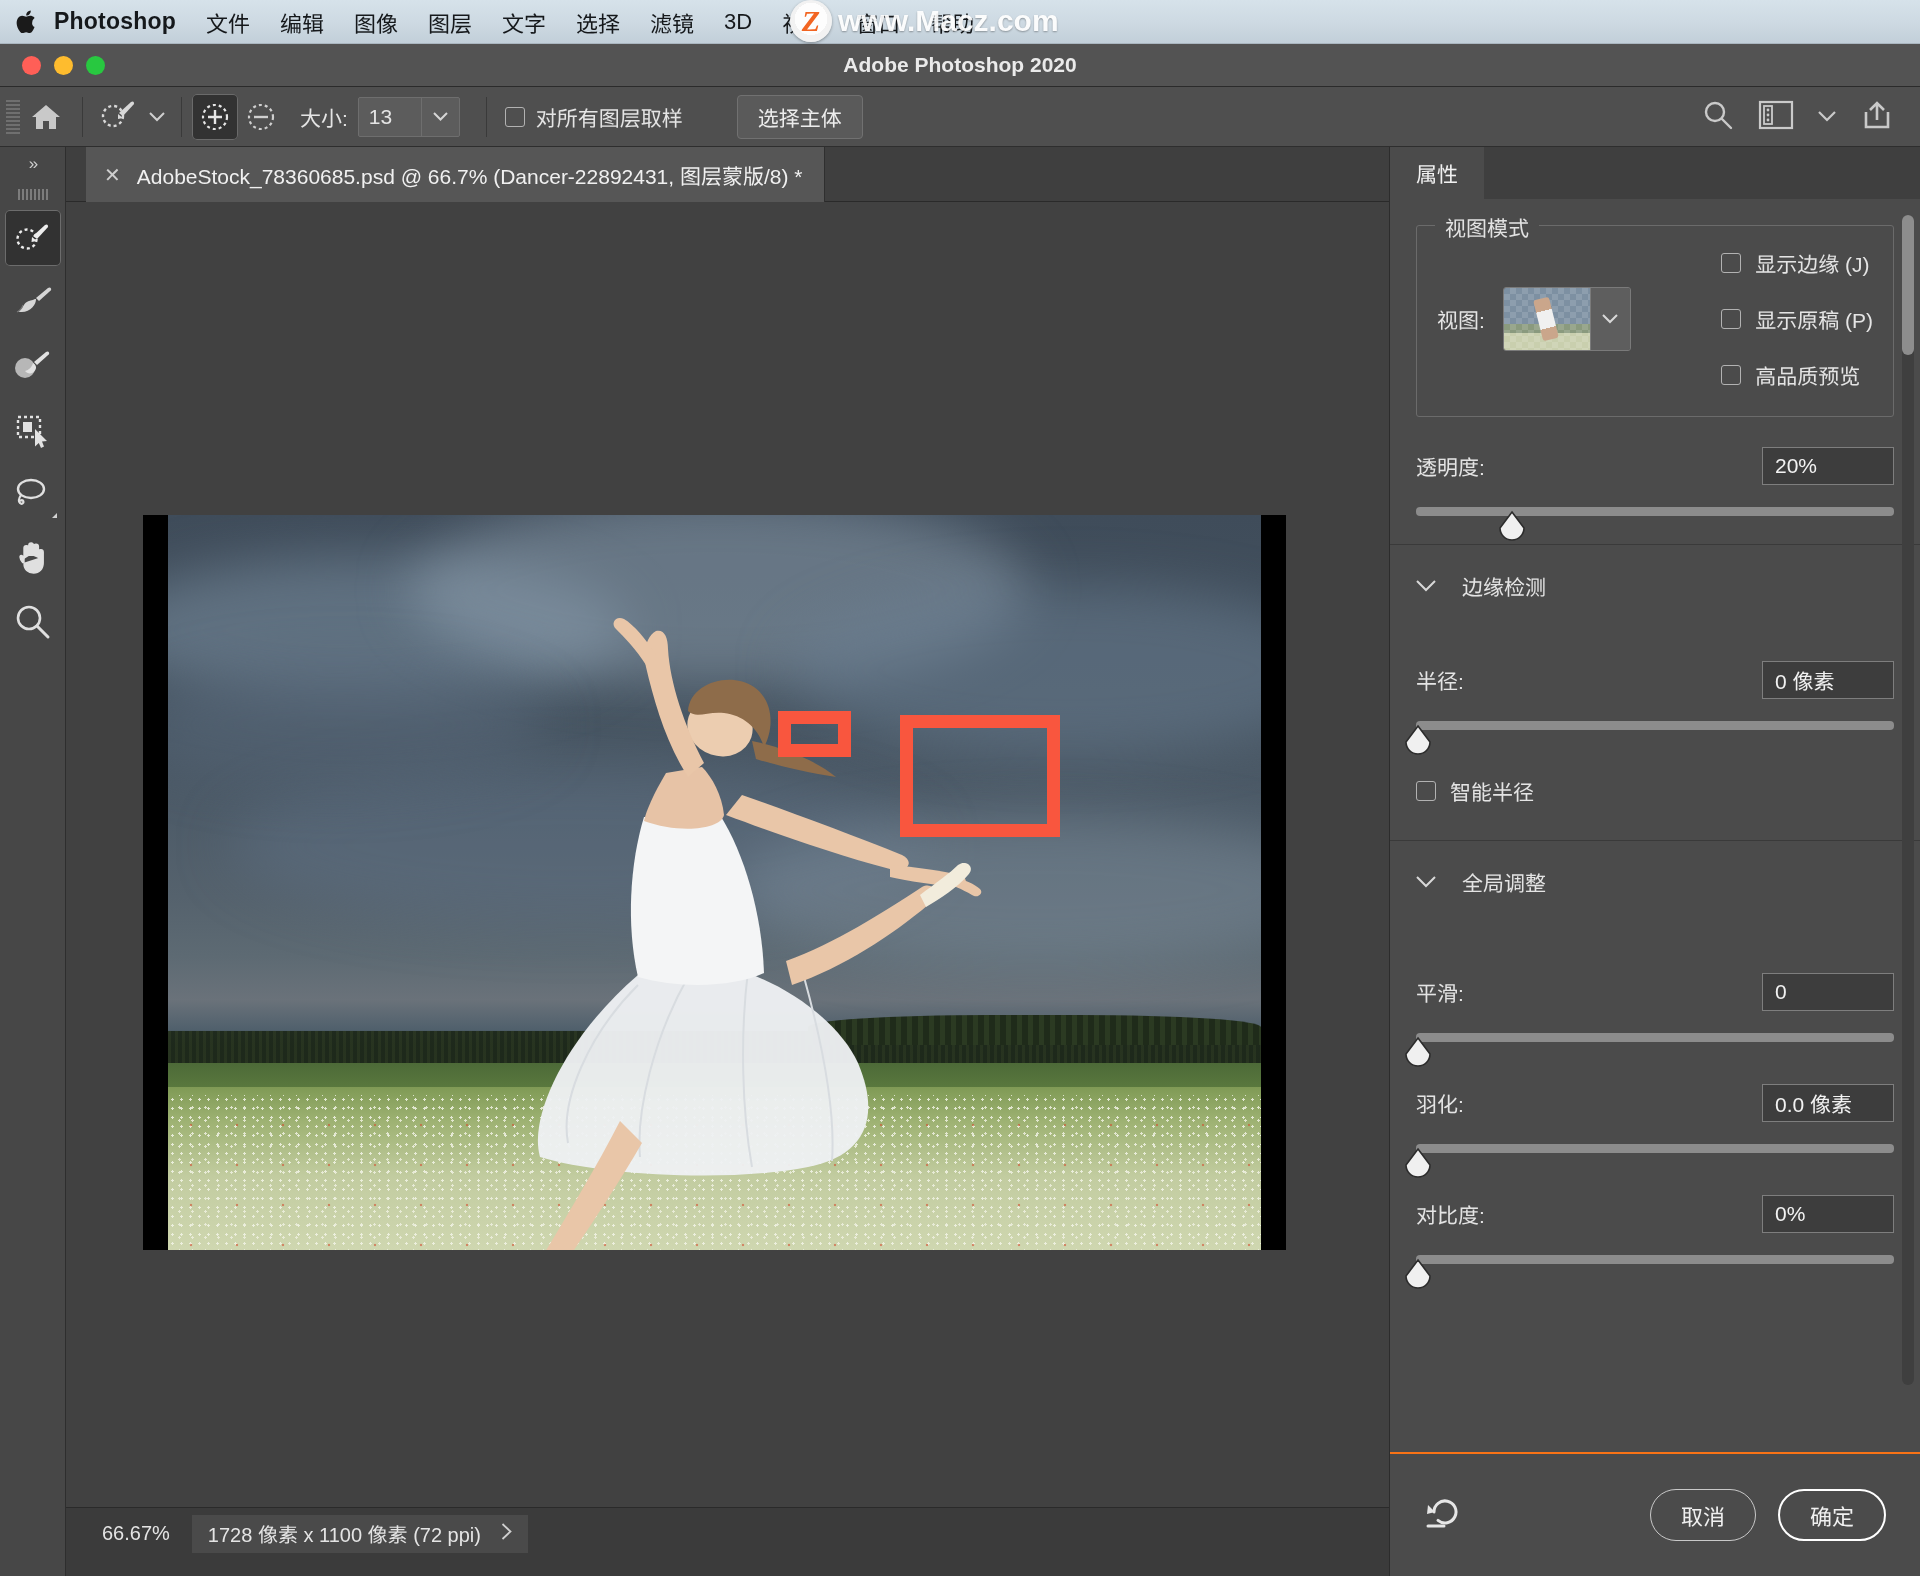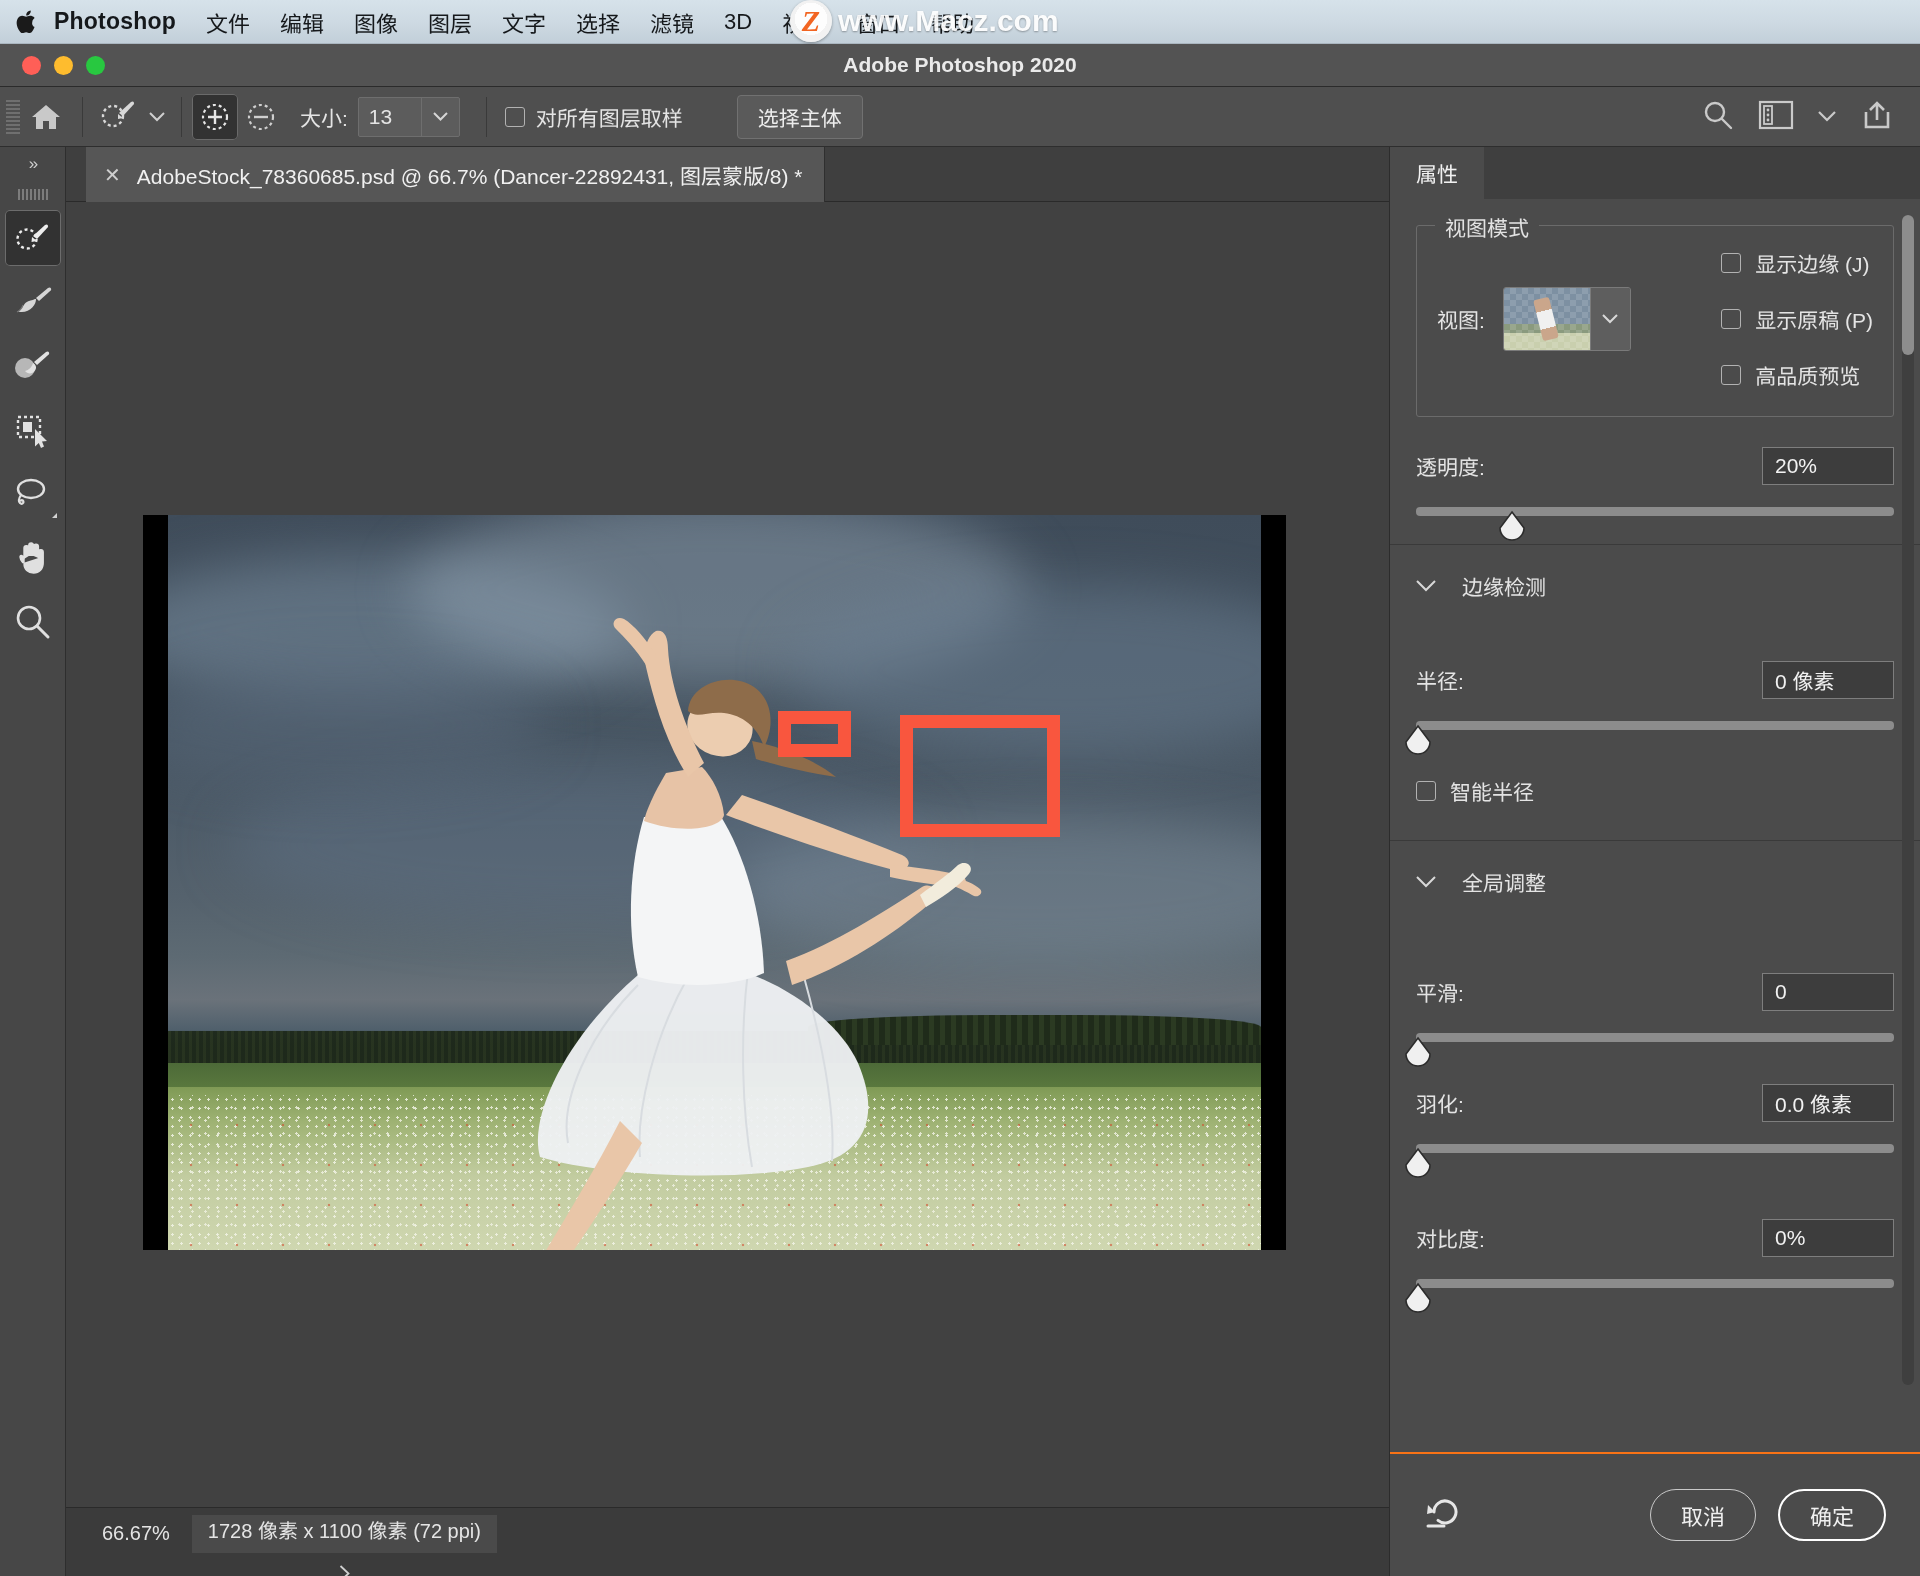--- a/index.html
+++ b/index.html
@@ -151,21 +151,21 @@
   }
 
   
   #statusbar{
     position:absolute; left:66px; bottom:17px; width:1325px; height:52px;
     background:#3b3b3b; border-top:1px solid #2a2a2a;
     display:flex; align-items:center; gap:22px; padding-left:36px; z-index:15;
   }
   #statusbar .z{ font-size:20px; }
   #sb-dims{ background:#4a4a4a; height:38px; display:flex; align-items:center;
-    gap:20px; padding:0 16px; font-size:20px;flex-direction:column; }
+    gap:20px; padding:0 16px; font-size:20px; }
 
   
   #panel{
     position:absolute; right:0; top:147px; width:531px; bottom:0;
     background:#4b4b4b; border-left:1px solid #2c2c2c; z-index:20;
     display:flex; flex-direction:column;
   }
   #panel-collapse{ position:absolute; right:8px; top:-30px; color:#cfcfcf; font-size:16px; letter-spacing:-2px; }
   #panel-tabs{ height:52px; background:#3f3f3f; display:flex; align-items:stretch; flex:none; }
   .ptab{ padding:0 26px; display:flex; align-items:center; font-size:21px; color:#cfcfcf; }
@@ -625,21 +625,21 @@
         </div>
         <div class="track">
           <span class="knob" style="left:-12px;">
             <svg width="28" height="24" viewBox="0 0 28 24">
                 <path d="M14 1 26 17a7 7 0 0 1-24 0z" fill="#f0f0f0" stroke="#2c2c2c" stroke-width="1.6"></path>
               </svg>
           </span>
         </div>
       </div>
 
-      <div class="sliderblock" style="margin-top:66px;">
+      <div class="sliderblock" style="margin-top:42px;">
         <div class="slrow">
           <span class="name">对比度:</span>
           <span class="valbox">0%</span>
         </div>
         <div class="track">
           <span class="knob" style="left:-12px;">
             <svg width="28" height="24" viewBox="0 0 28 24">
                 <path d="M14 1 26 17a7 7 0 0 1-24 0z" fill="#f0f0f0" stroke="#2c2c2c" stroke-width="1.6"></path>
               </svg>
           </span>

